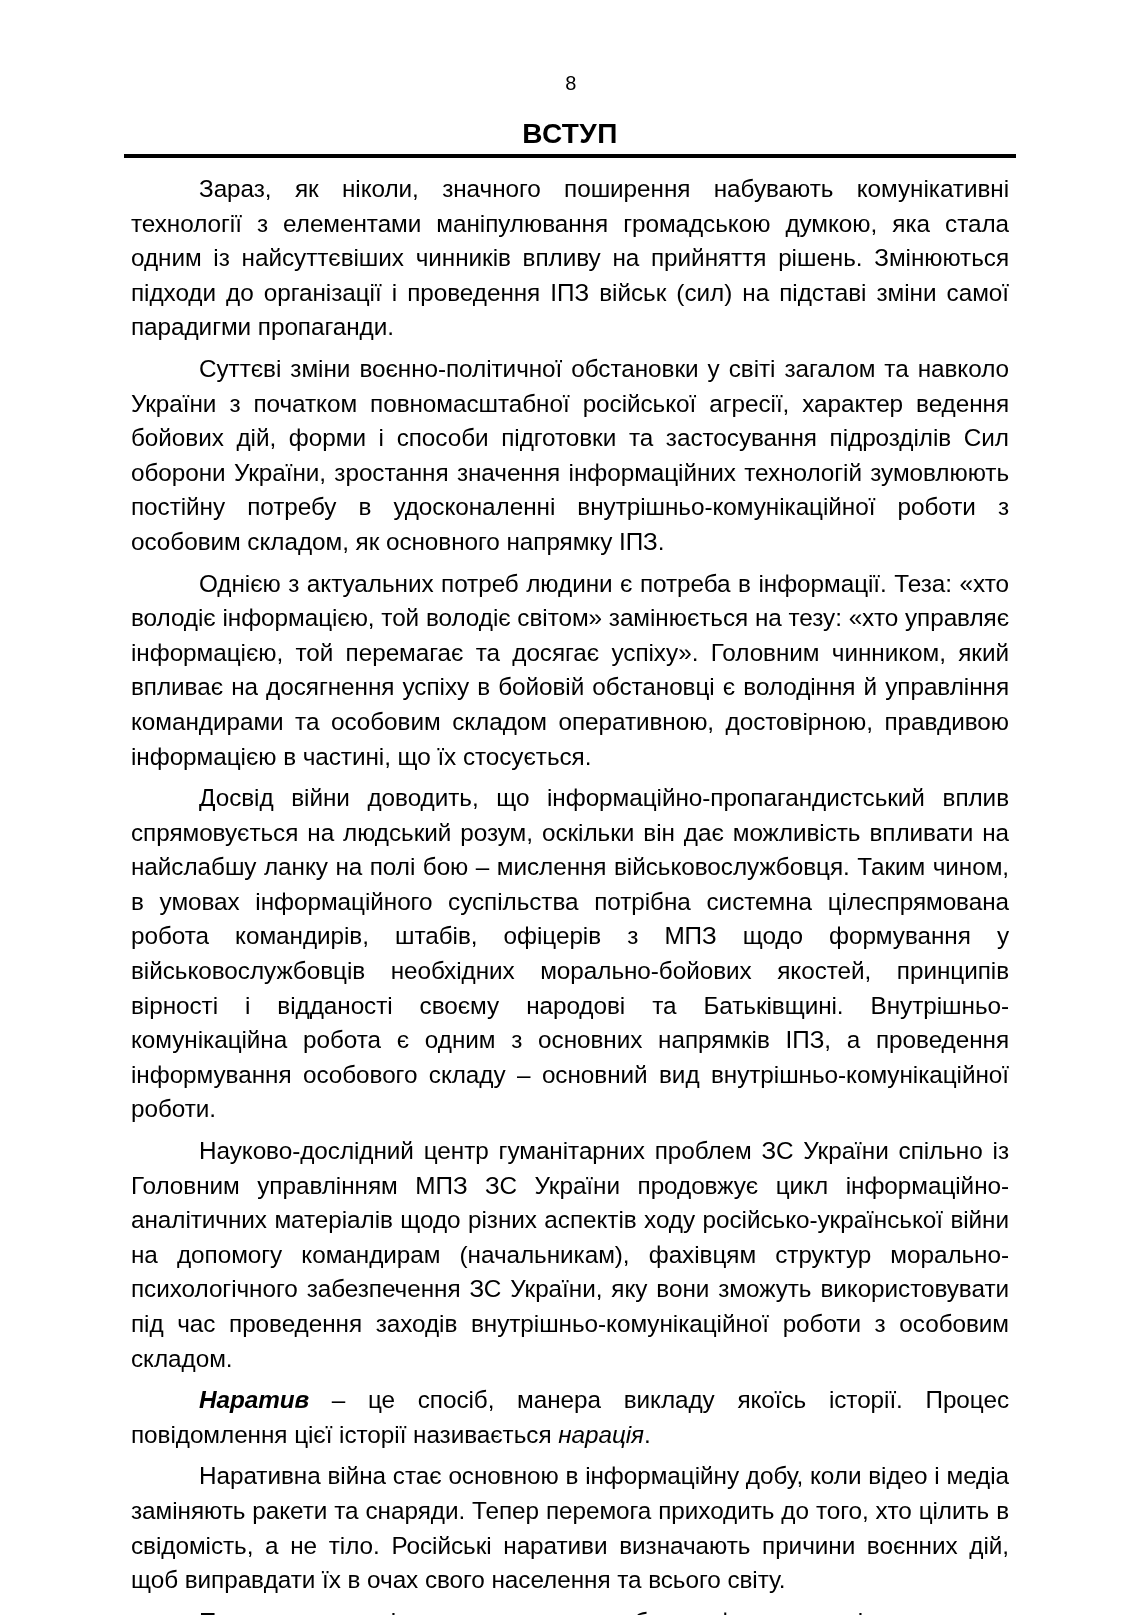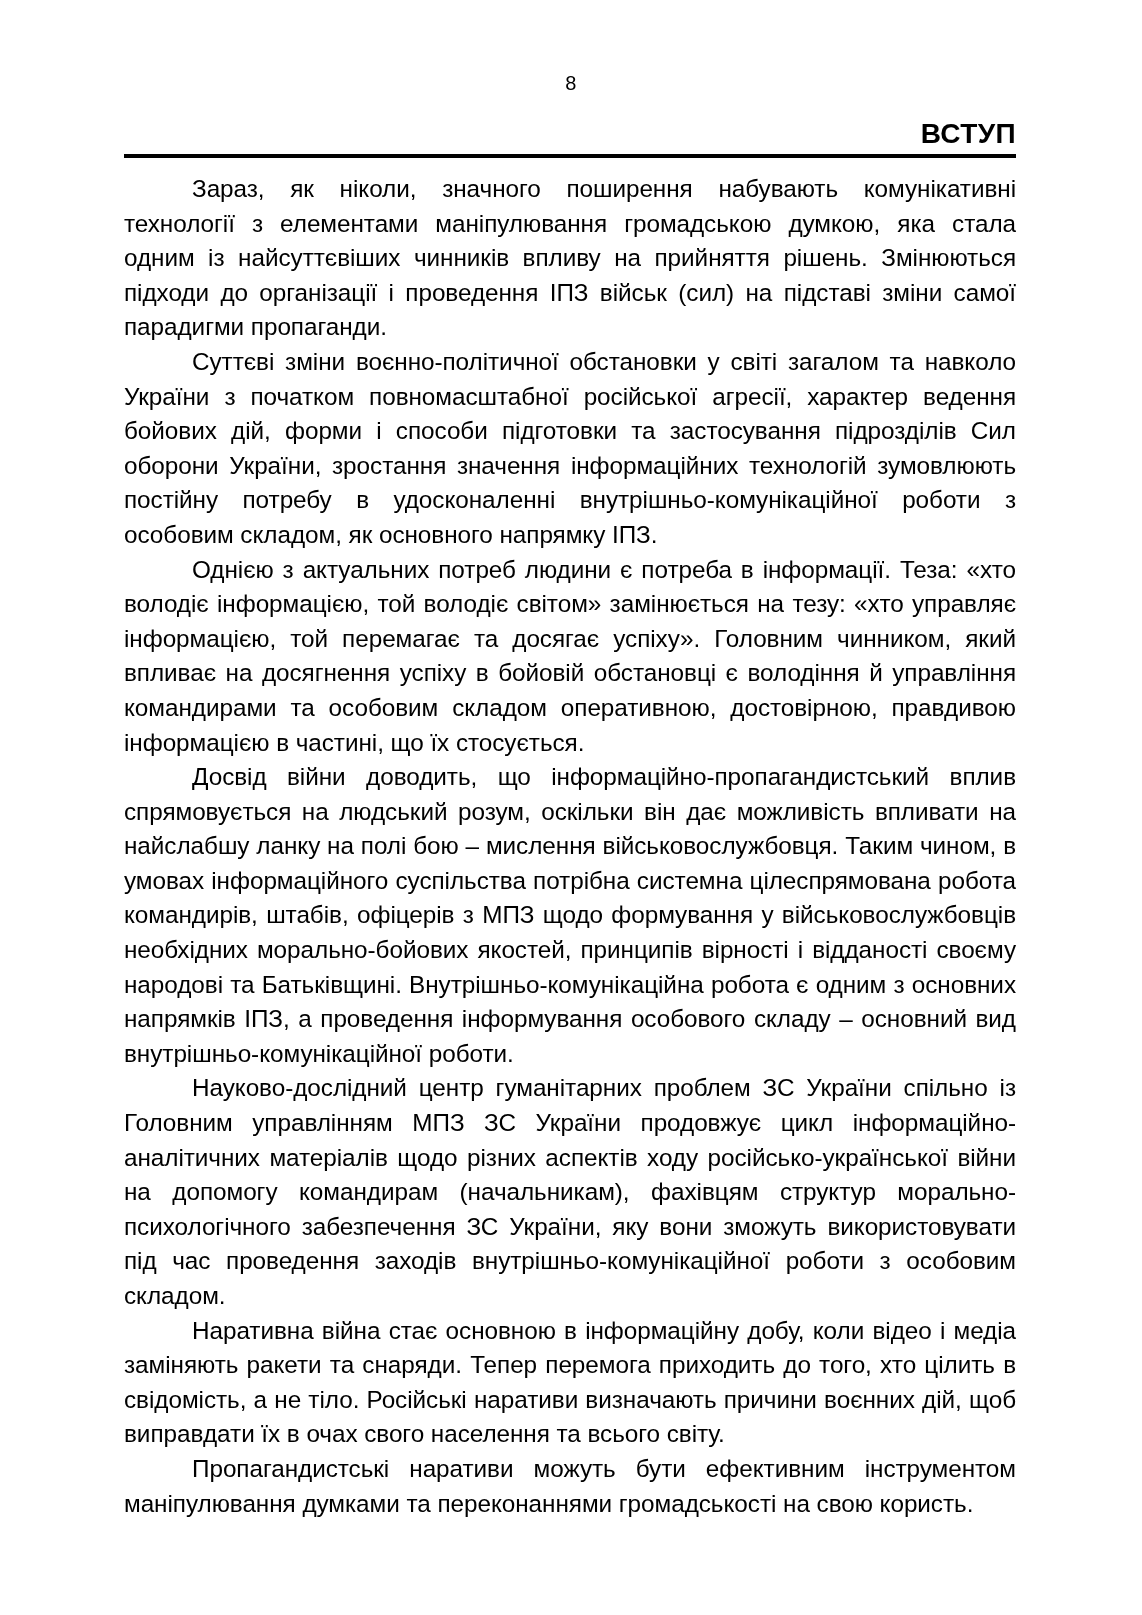--- a/index.html
+++ b/index.html
@@ -36,30 +36,30 @@
     top: 118px;
     width: 892px;
   }
   .section-heading {
     font-size: 28px;
     font-weight: bold;
     line-height: 32px;
     letter-spacing: 0.4px;
     margin: 0 0 4px 0;
     padding: 0;
-    text-align: right;
+    text-align: center;
   }
   .heading-rule {
     width: 892px;
     height: 4px;
     background: #000000;
     margin: 0 0 14px 0;
   }
   .body-text {
-    margin: 0;
+    margin: 7px;
     padding: 0;
     font-size: 24.3px;
     line-height: 34.6px;
     text-align: justify;
     text-justify: inter-word;
     text-indent: 68px;
     letter-spacing: -0.05px;
     word-spacing: 0px;
     hyphens: none;
   }
@@ -86,18 +86,19 @@
     <h1 class="section-heading">ВСТУП</h1>
 
     <div class="heading-rule"></div>
 
     <p class="body-text">Зараз, як ніколи, значного поширення набувають комунікативні технології з елементами маніпулювання громадською думкою, яка стала одним із найсуттєвіших чинників впливу на прийняття рішень. Змінюються підходи до організації і проведення ІПЗ військ (сил) на підставі зміни самої парадигми пропаганди.</p>
     <p class="body-text">Суттєві зміни воєнно-політичної обстановки у світі загалом та навколо України з початком повномасштабної російської агресії, характер ведення бойових дій, форми і способи підготовки та застосування підрозділів Сил оборони України, зростання значення інформаційних технологій зумовлюють постійну потребу в удосконаленні внутрішньо-комунікаційної роботи з особовим складом, як основного напрямку ІПЗ.</p>
     <p class="body-text">Однією з актуальних потреб людини є потреба в інформації. Теза: «хто володіє інформацією, той володіє світом» замінюється на тезу: «хто управляє інформацією, той перемагає та досягає успіху». Головним чинником, який впливає на досягнення успіху в бойовій обстановці є володіння й управління командирами та особовим складом оперативною, достовірною, правдивою інформацією в частині, що їх стосується.</p>
     <p class="body-text">Досвід війни доводить, що інформаційно-пропагандистський вплив спрямовується на людський розум, оскільки він дає можливість впливати на найслабшу ланку на полі бою – мислення військовослужбовця. Таким чином, в умовах інформаційного суспільства потрібна системна цілеспрямована робота командирів, штабів, офіцерів з МПЗ щодо формування у військовослужбовців необхідних морально-бойових якостей, принципів вірності і відданості своєму народові та Батьківщині. Внутрішньо-комунікаційна робота є одним з основних напрямків ІПЗ, а проведення інформування особового складу – основний вид внутрішньо-комунікаційної роботи.</p>
     <p class="body-text">Науково-дослідний центр гуманітарних проблем ЗС України спільно із Головним управлінням МПЗ ЗС України продовжує цикл інформаційно-аналітичних матеріалів щодо різних аспектів ходу російсько-української війни на допомогу командирам (начальникам), фахівцям структур морально-психологічного забезпечення ЗС України, яку вони зможуть використовувати під час проведення заходів внутрішньо-комунікаційної роботи з особовим складом.</p>
 
+    <p class="body-text"><span class="term-bold-italic">Наратив</span><span> – це спосіб, манера викладу якоїсь історії. Процес повідомлення цієї історії називається </span><span class="term-italic">нарація</span><span>.</span></p>
 
     <p class="body-text">Наративна війна стає основною в інформаційну добу, коли відео і медіа заміняють ракети та снаряди. Тепер перемога приходить до того, хто цілить в свідомість, а не тіло. Російські наративи визначають причини воєнних дій, щоб виправдати їх в очах свого населення та всього світу.</p>
     <p class="body-text">Пропагандистські наративи можуть бути ефективним інструментом маніпулювання думками та переконаннями громадськості на свою користь.</p>
 
   </div>
 </div>
 
 </body></html>

